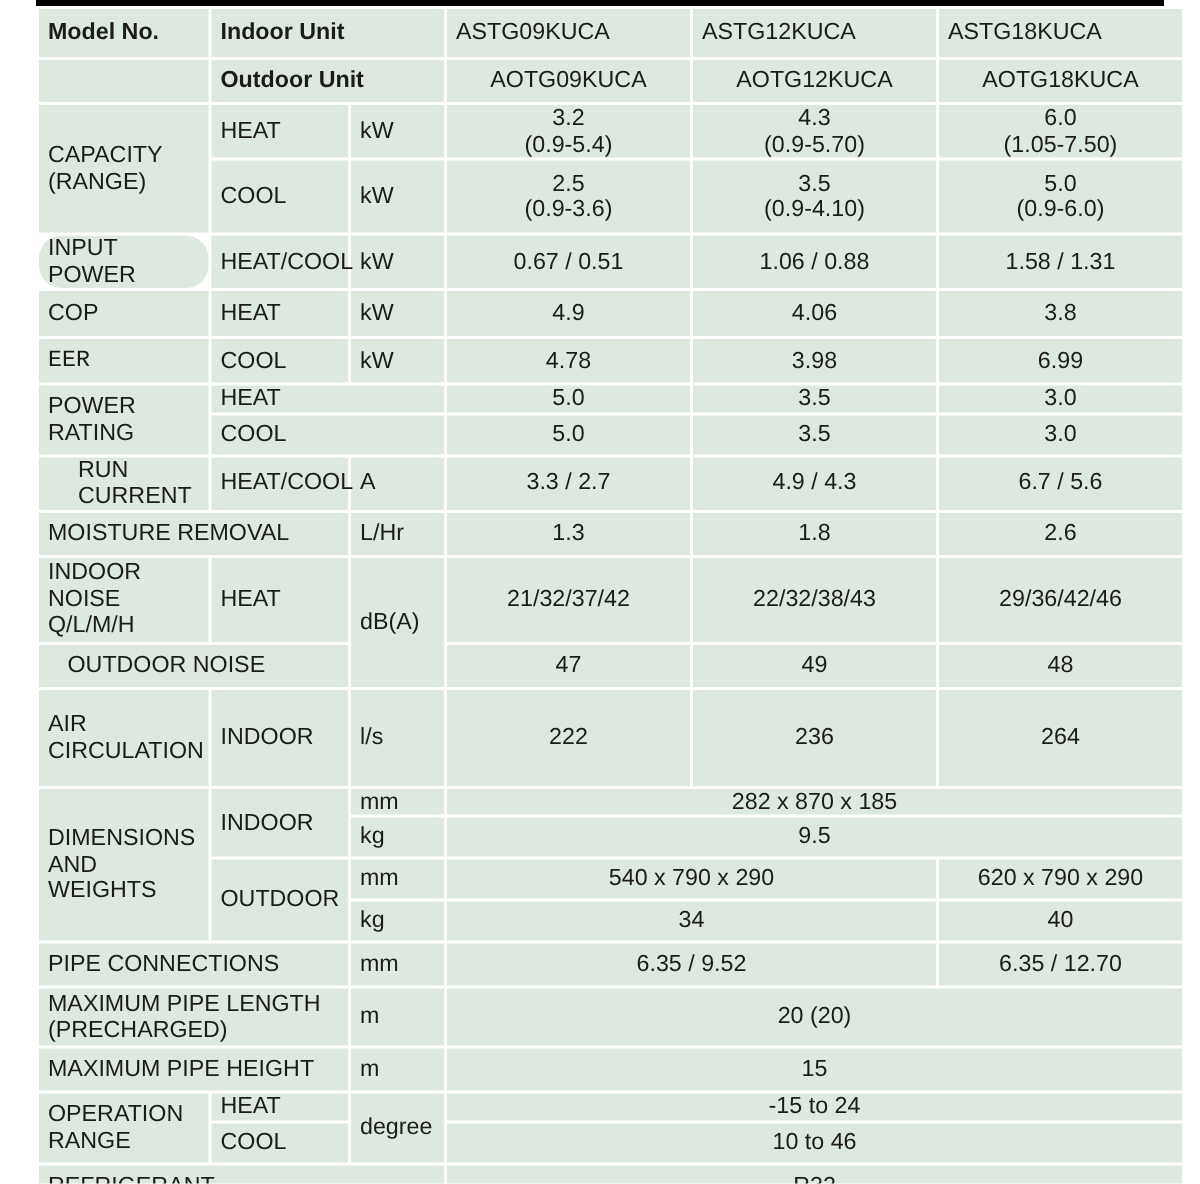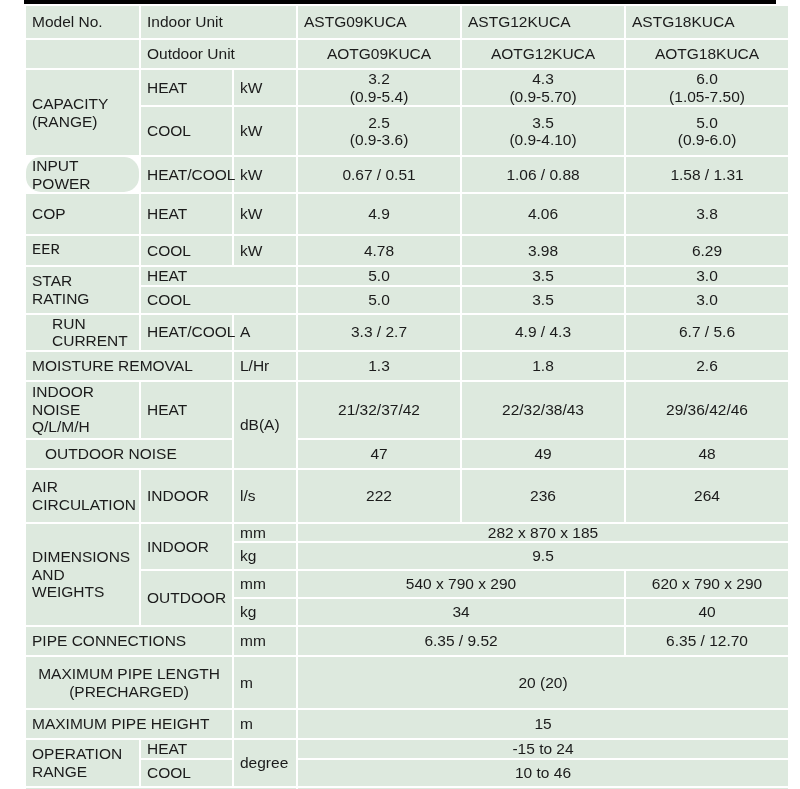--- a/index.html
+++ b/index.html
@@ -43,20 +43,21 @@
     font-size: 15.5px;
     line-height: 1.13;
     color: #1b1b1b;
     background: #dde9de;
     white-space: pre-line;
   }
   
   td.hdr-grey {
     background: #c6c8ca;
     color: #1b1b1b;
+    font-weight: bold;
   }
   td.hdr-green-dark {
     background: #12a14b;
     color: #ffffff;
   }
   td.hdr-green-mid {
     background: #6db46f;
     color: #ffffff;
     text-align: center;
   }
@@ -138,39 +139,39 @@
       <tr>
         <td class="lbl" style="height:29px;border-radius:15px;">INPUT POWER</td>
         <td class="lbl">HEAT/COOL</td>
         <td class="lbl">kW</td>
         <td class="val">0.67 / 0.51</td>
         <td class="val">1.06 / 0.88</td>
         <td class="val">1.58 / 1.31</td>
       </tr>
 
       <tr>
-        <td class="lbl" style="height:40px;">COP</td>
+        <td class="lbl" style="height:30px;">COP</td>
         <td class="lbl">HEAT</td>
         <td class="lbl">kW</td>
         <td class="val">4.9</td>
         <td class="val">4.06</td>
         <td class="val">3.8</td>
       </tr>
 
       <tr>
         <td class="lbl" style="height:29px;font-family:Liberation Mono, monospace;">EER</td>
         <td class="lbl">COOL</td>
         <td class="lbl">kW</td>
         <td class="val">4.78</td>
         <td class="val">3.98</td>
-        <td class="val">6.29</td>
-      </tr>
-
-      <tr>
-        <td class="lbl" rowspan="2" style="height:26px;">STAR RATING</td>
+        <td class="val">6.99</td>
+      </tr>
+
+      <tr>
+        <td class="lbl" rowspan="2" style="height:26px;">POWER RATING</td>
         <td class="lbl" colspan="2">HEAT</td>
         <td class="val">5.0</td>
         <td class="val">3.5</td>
         <td class="val">3.0</td>
       </tr>
 
       <tr>
         <td class="lbl" colspan="2" style="height:26px;">COOL</td>
         <td class="val">5.0</td>
         <td class="val">3.5</td>
@@ -205,21 +206,21 @@
       </tr>
 
       <tr>
         <td class="lbl" colspan="2" style="height:28px;padding-left:19px;">OUTDOOR NOISE</td>
         <td class="val">47</td>
         <td class="val">49</td>
         <td class="val">48</td>
       </tr>
 
       <tr>
-        <td class="lbl" style="height:52px;">AIR
+        <td class="lbl" style="height:64px;">AIR
 CIRCULATION</td>
         <td class="lbl">INDOOR</td>
         <td class="lbl">l/s</td>
         <td class="val">222</td>
         <td class="val">236</td>
         <td class="val">264</td>
       </tr>
 
       <tr>
         <td class="lbl" rowspan="4" style="height:26px;">DIMENSIONS
@@ -248,21 +249,21 @@
       </tr>
 
       <tr>
         <td class="lbl" colspan="2" style="height:28px;">PIPE CONNECTIONS</td>
         <td class="lbl">mm</td>
         <td class="val" colspan="2">6.35 / 9.52</td>
         <td class="val">6.35 / 12.70</td>
       </tr>
 
       <tr>
-        <td class="lbl" colspan="2" style="height:51px;text-align:center;">MAXIMUM PIPE LENGTH
+        <td class="lbl" colspan="2" style="height:38px;">MAXIMUM PIPE LENGTH
 (PRECHARGED)</td>
         <td class="lbl">m</td>
         <td class="val" colspan="3">20 (20)</td>
       </tr>
 
       <tr>
         <td class="lbl" colspan="2" style="height:28px;">MAXIMUM PIPE HEIGHT</td>
         <td class="lbl">m</td>
         <td class="val" colspan="3">15</td>
       </tr>

